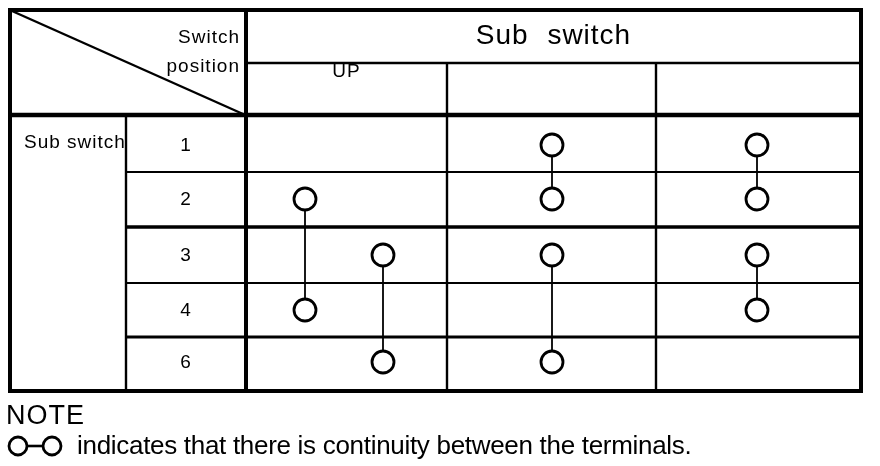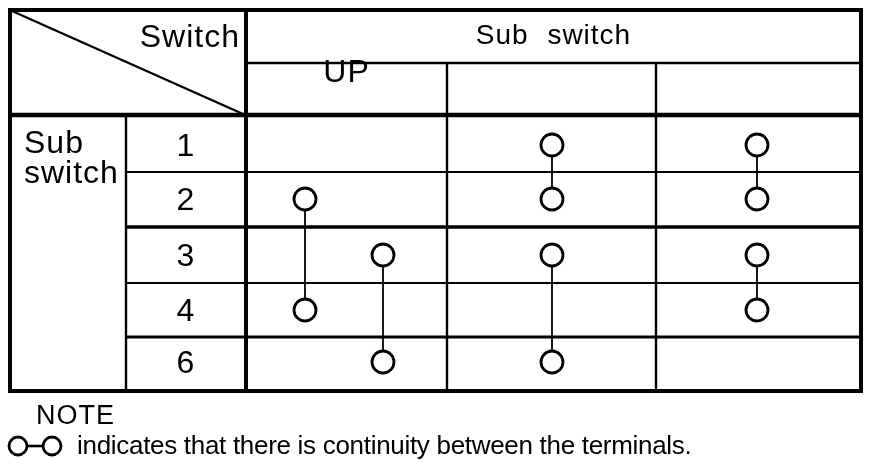--- a/index.html
+++ b/index.html
@@ -2,34 +2,34 @@
 <html><head>
 <meta charset="utf-8">
 <style>
   html,body{margin:0;padding:0;background:#fff;}
   .page{
     position:relative;width:880px;height:466px;background:#ffffff;color:#000;
     font-family:"Liberation Sans","DejaVu Sans",sans-serif;overflow:hidden;
   }
   .abs{position:absolute;}
   .grid-svg{position:absolute;left:0;top:0;}
-  .cell-text{font-size:32px;letter-spacing:1px;line-height:28px;white-space:nowrap;}
+  .cell-text{font-size:19px;letter-spacing:1px;line-height:28px;white-space:nowrap;}
   .corner-top{left:100px;top:22px;width:140px;text-align:right;line-height:29px;}
   .corner-top span{display:block;}
   .corner-bottom{left:24px;top:76px;}
   .group-header{left:246px;top:21px;width:615px;text-align:center;font-size:28px;word-spacing:10px;}
   .colhead{top:57px;text-align:center;}
   .colhead.up{left:246px;width:201px;}
   .colhead.off{left:447px;width:209px;}
   .colhead.down{left:656px;width:205px;}
   .row-group{left:24px;top:127px;width:104px;line-height:30px;white-space:normal;}
   .tnum{left:126px;width:120px;text-align:center;}
   .tnum.r1{top:131px;} .tnum.r2{top:185px;} .tnum.r3{top:241px;}
   .tnum.r4{top:296px;} .tnum.r6{top:348px;}
-  .note-title{left:6px;top:400px;font-size:27px;letter-spacing:1px;margin-left:30px;}
+  .note-title{left:6px;top:400px;font-size:27px;letter-spacing:1px;}
   .note-line{left:6px;top:430px;display:flex;align-items:center;gap:9px;}
   .note-text{font-size:26px;letter-spacing:-0.3px;white-space:nowrap;}
 </style>
 </head>
 <body>
 
 <div class="page">
 
   <svg class="grid-svg" width="880" height="466" viewBox="0 0 880 466">
 
@@ -66,20 +66,21 @@
         <circle cx="757" cy="145" r="11" fill="#fff" stroke="#000" stroke-width="2.8"></circle>
         <circle cx="757" cy="199" r="11" fill="#fff" stroke="#000" stroke-width="2.8"></circle>
         <line x1="757" y1="255" x2="757" y2="310" stroke="#000" stroke-width="1.8"></line>
         <circle cx="757" cy="255" r="11" fill="#fff" stroke="#000" stroke-width="2.8"></circle>
         <circle cx="757" cy="310" r="11" fill="#fff" stroke="#000" stroke-width="2.8"></circle>
       </g>
   </svg>
 
   <div class="abs cell-text corner-top">
     <span>Switch</span>
+    <span>position</span>
   </div>
 
   <div class="abs cell-text group-header">Sub switch</div>
 
   <div class="abs cell-text colhead up">UP</div>
 
   <div class="abs cell-text row-group">Sub switch</div>
 
   <div class="abs cell-text tnum r1">1</div>
   <div class="abs cell-text tnum r2">2</div>

